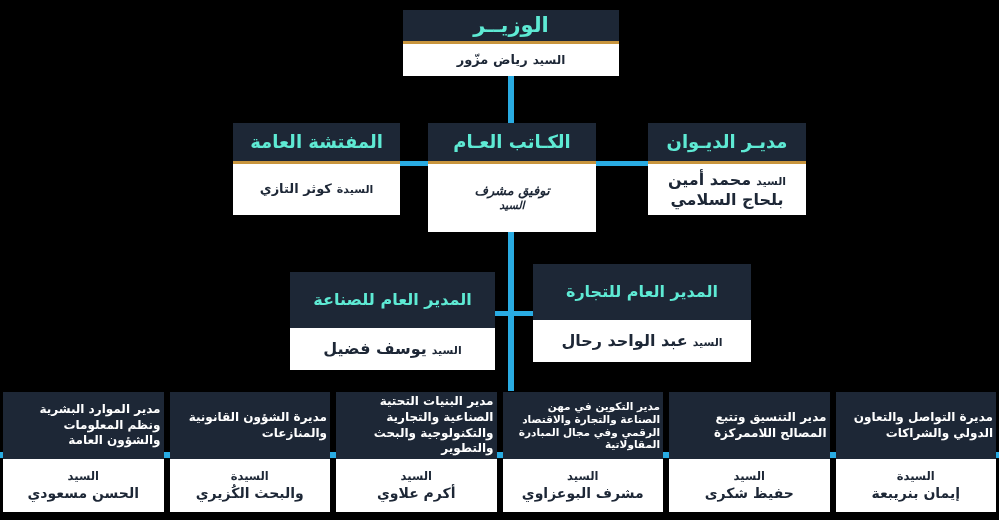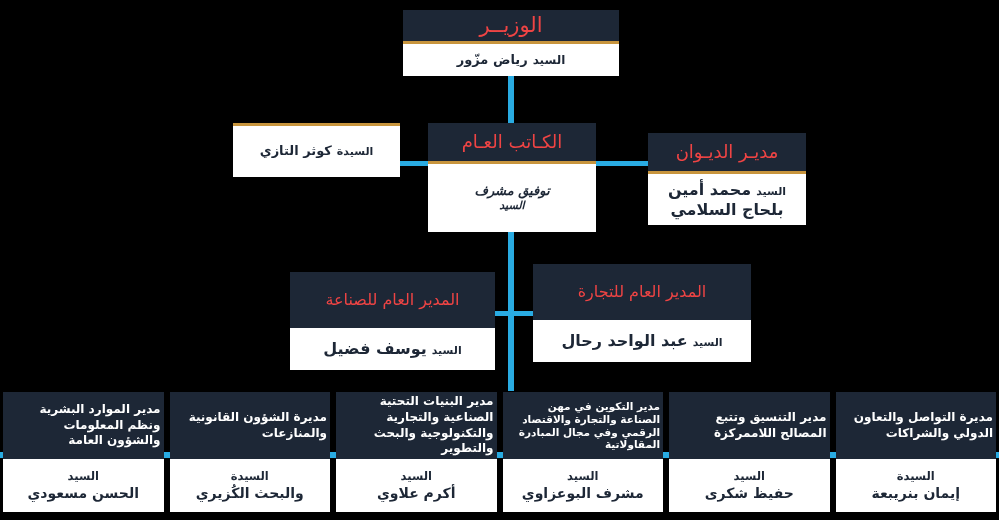--- a/index.html
+++ b/index.html
@@ -5,21 +5,21 @@
   html,body{margin:0;padding:0;background:#000;}
   .canvas{
     position:relative;width:999px;height:520px;background:#000;
     font-family:"DejaVu Sans",sans-serif;direction:rtl;overflow:hidden;
   }
   
   .line{position:absolute;background:#29abe2;}
   
   .node{position:absolute;display:flex;flex-direction:column;text-align:center;}
   .node-header{
-    background:#1d2736;color:#ef4444;font-weight:normal;
+    background:#1d2736;color:#5eead4;font-weight:bold;
     display:flex;align-items:center;justify-content:center;line-height:1.25;
   }
   .gold{height:3px;background:#c8953d;flex:none;}
   .node-body{
     background:#ffffff;color:#1d2736;display:flex;flex-direction:column;
     align-items:center;justify-content:center;line-height:1.25;
   }
   .prefix{font-size:12px;font-weight:bold;}
   .big-name{font-size:13px;font-weight:bold;}
   .inline-name{display:flex;align-items:baseline;gap:5px;justify-content:center;}
@@ -28,21 +28,21 @@
   .minister{left:403px;top:10px;width:216px;}
   .minister .node-header{height:31px;font-size:21px;}
   .minister .node-body{height:32px;}
 
   
   .lvl2 .node-header{height:38px;font-size:18px;}
   .inspector{left:233px;top:123px;width:167px;}
   .inspector .node-body{height:51px;}
   .secretary{left:428px;top:123px;width:168px;}
   .secretary .node-body{height:68px;font-style:italic;}
-  .cabinet{left:648px;top:123px;width:158px;margin-top:10px;}
+  .cabinet{left:648px;top:123px;width:158px;}
   .cabinet .node-body{height:51px;}
   .small-prefix{font-size:11px;font-weight:bold;}
   .mid-name{font-size:16px;font-weight:bold;}
 
   
   .lvl3 .node-header{height:56px;font-size:16px;padding:0 6px;}
   .industry{left:290px;top:272px;width:205px;}
   .trade{left:533px;top:264px;width:218px;}
   .lvl3 .node-body{height:42px;}
   .lvl3 .big-name{font-size:16px;}
@@ -83,20 +83,21 @@
     <div class="gold"></div>
     <div class="node-body">
       <div class="inline-name">
         <span class="prefix">السيد</span>
         <span class="big-name">رياض مزّور</span>
       </div>
     </div>
   </div>
 
   <div class="node lvl2 inspector">
+    <div class="node-header">المفتشة العامة</div>
     <div class="gold"></div>
     <div class="node-body">
       <div class="inline-name">
         <span class="small-prefix">السيدة</span>
         <span class="big-name">كوثر التازي</span>
       </div>
     </div>
   </div>
 
   <div class="node lvl2 secretary">

